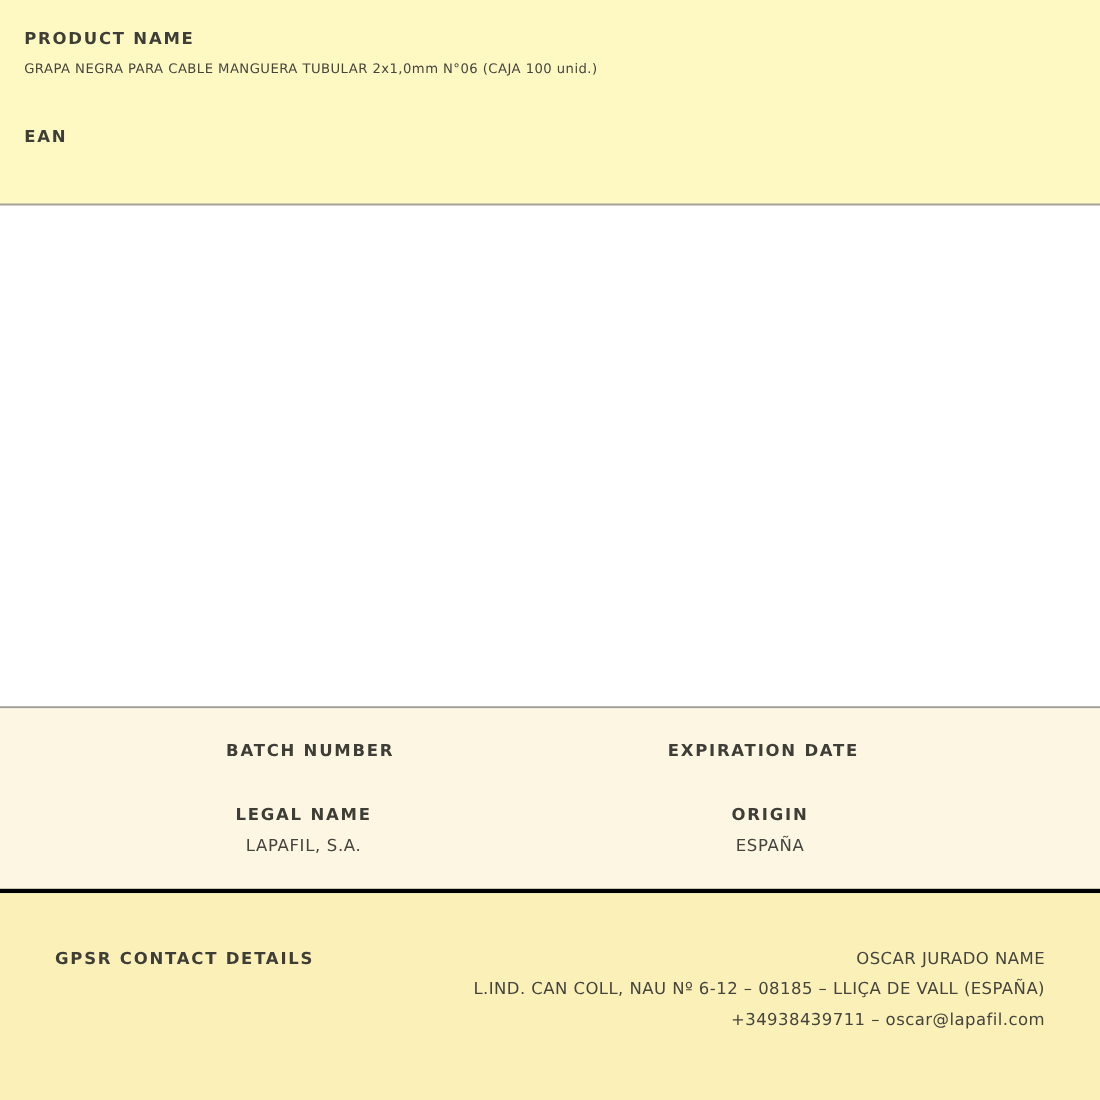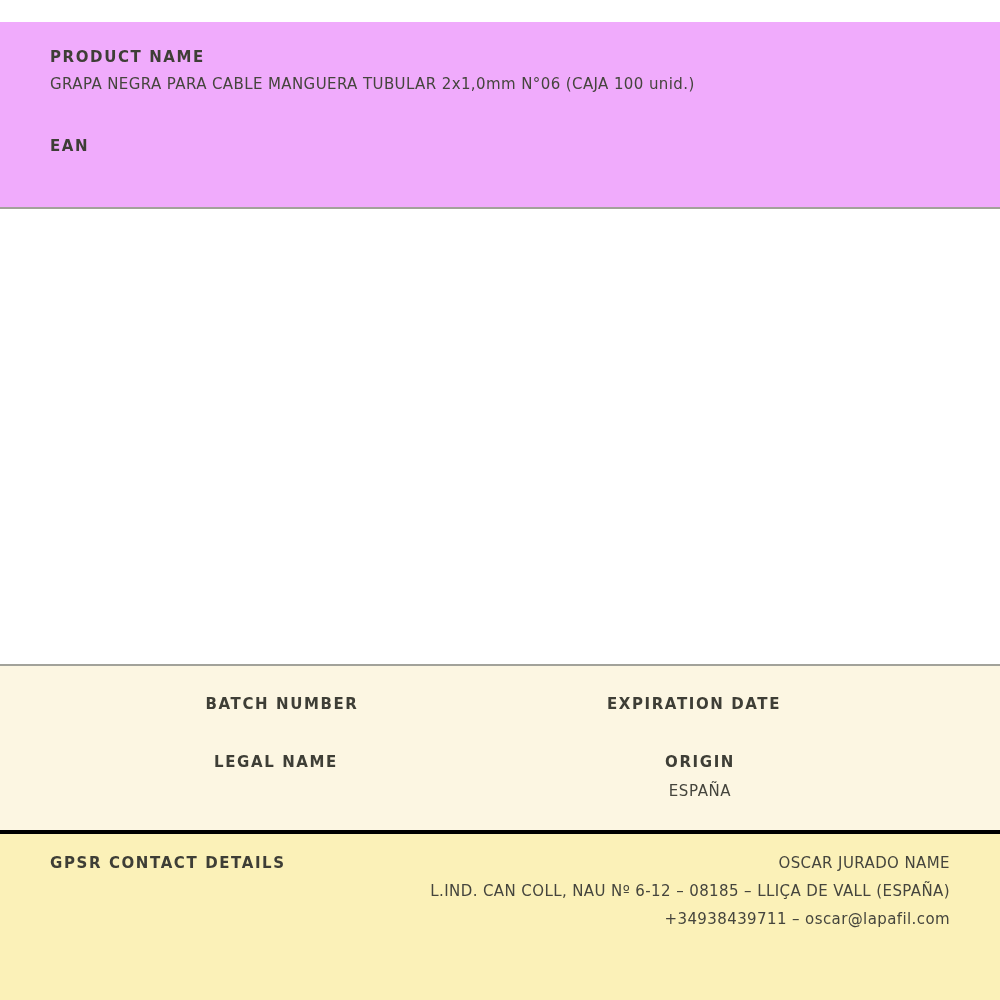--- a/index.html
+++ b/index.html
@@ -15,36 +15,35 @@
     width: 1000px;
     height: 1000px;
     box-sizing: border-box;
     display: flex;
     flex-direction: column;
     overflow: hidden;
     background: #ffffff;
   }
   
   .top-section {
-    background: #f0abfc;
+    background: #fef9c3;
     border-bottom: 2px solid #a2a29a;
     box-sizing: border-box;
     height: 187px;
-    padding: 26px 50px 0 50px;
-    margin-top: 22px;
+    padding: 26px 50px 0 22px;
   }
   .field-label {
     font-weight: bold;
     font-size: 15px;
     letter-spacing: 1.6px;
     line-height: 18px;
     color: #3e3e36;
   }
   .field-value {
-    font-size: 15px;
+    font-size: 12px;
     letter-spacing: 0.4px;
     line-height: 18px;
     margin-top: 9px;
     color: #45453d;
   }
   .ean-field {
     margin-top: 44px;
   }
   
   .image-area {
@@ -78,21 +77,21 @@
     letter-spacing: 0.6px;
     line-height: 18px;
     margin-top: 11px;
     color: #45453d;
   }
   
   .footer-section {
     background: #fbf1b8;
     box-sizing: border-box;
     height: 155px;
-    padding: 15px 50px 0 50px;
+    padding: 45px 50px 0 50px;
     display: flex;
     justify-content: space-between;
     align-items: flex-start;
     flex: 1 1 auto;
   }
   .gpsr-label {
     font-weight: bold;
     font-size: 15px;
     letter-spacing: 1.6px;
     line-height: 28px;
@@ -130,20 +129,21 @@
       <div class="details-cell">
         <div class="field-label">BATCH NUMBER</div>
       </div>
       <div class="details-cell">
         <div class="field-label">EXPIRATION DATE</div>
       </div>
     </div>
     <div class="details-row second">
       <div class="details-cell">
         <div class="field-label">LEGAL NAME</div>
+        <div class="details-value">LAPAFIL, S.A.</div>
       </div>
       <div class="details-cell">
         <div class="field-label">ORIGIN</div>
         <div class="details-value">ESPAÑA</div>
       </div>
     </div>
   </section>
 
   <section class="footer-section">
     <div class="gpsr-label">GPSR CONTACT DETAILS</div>

